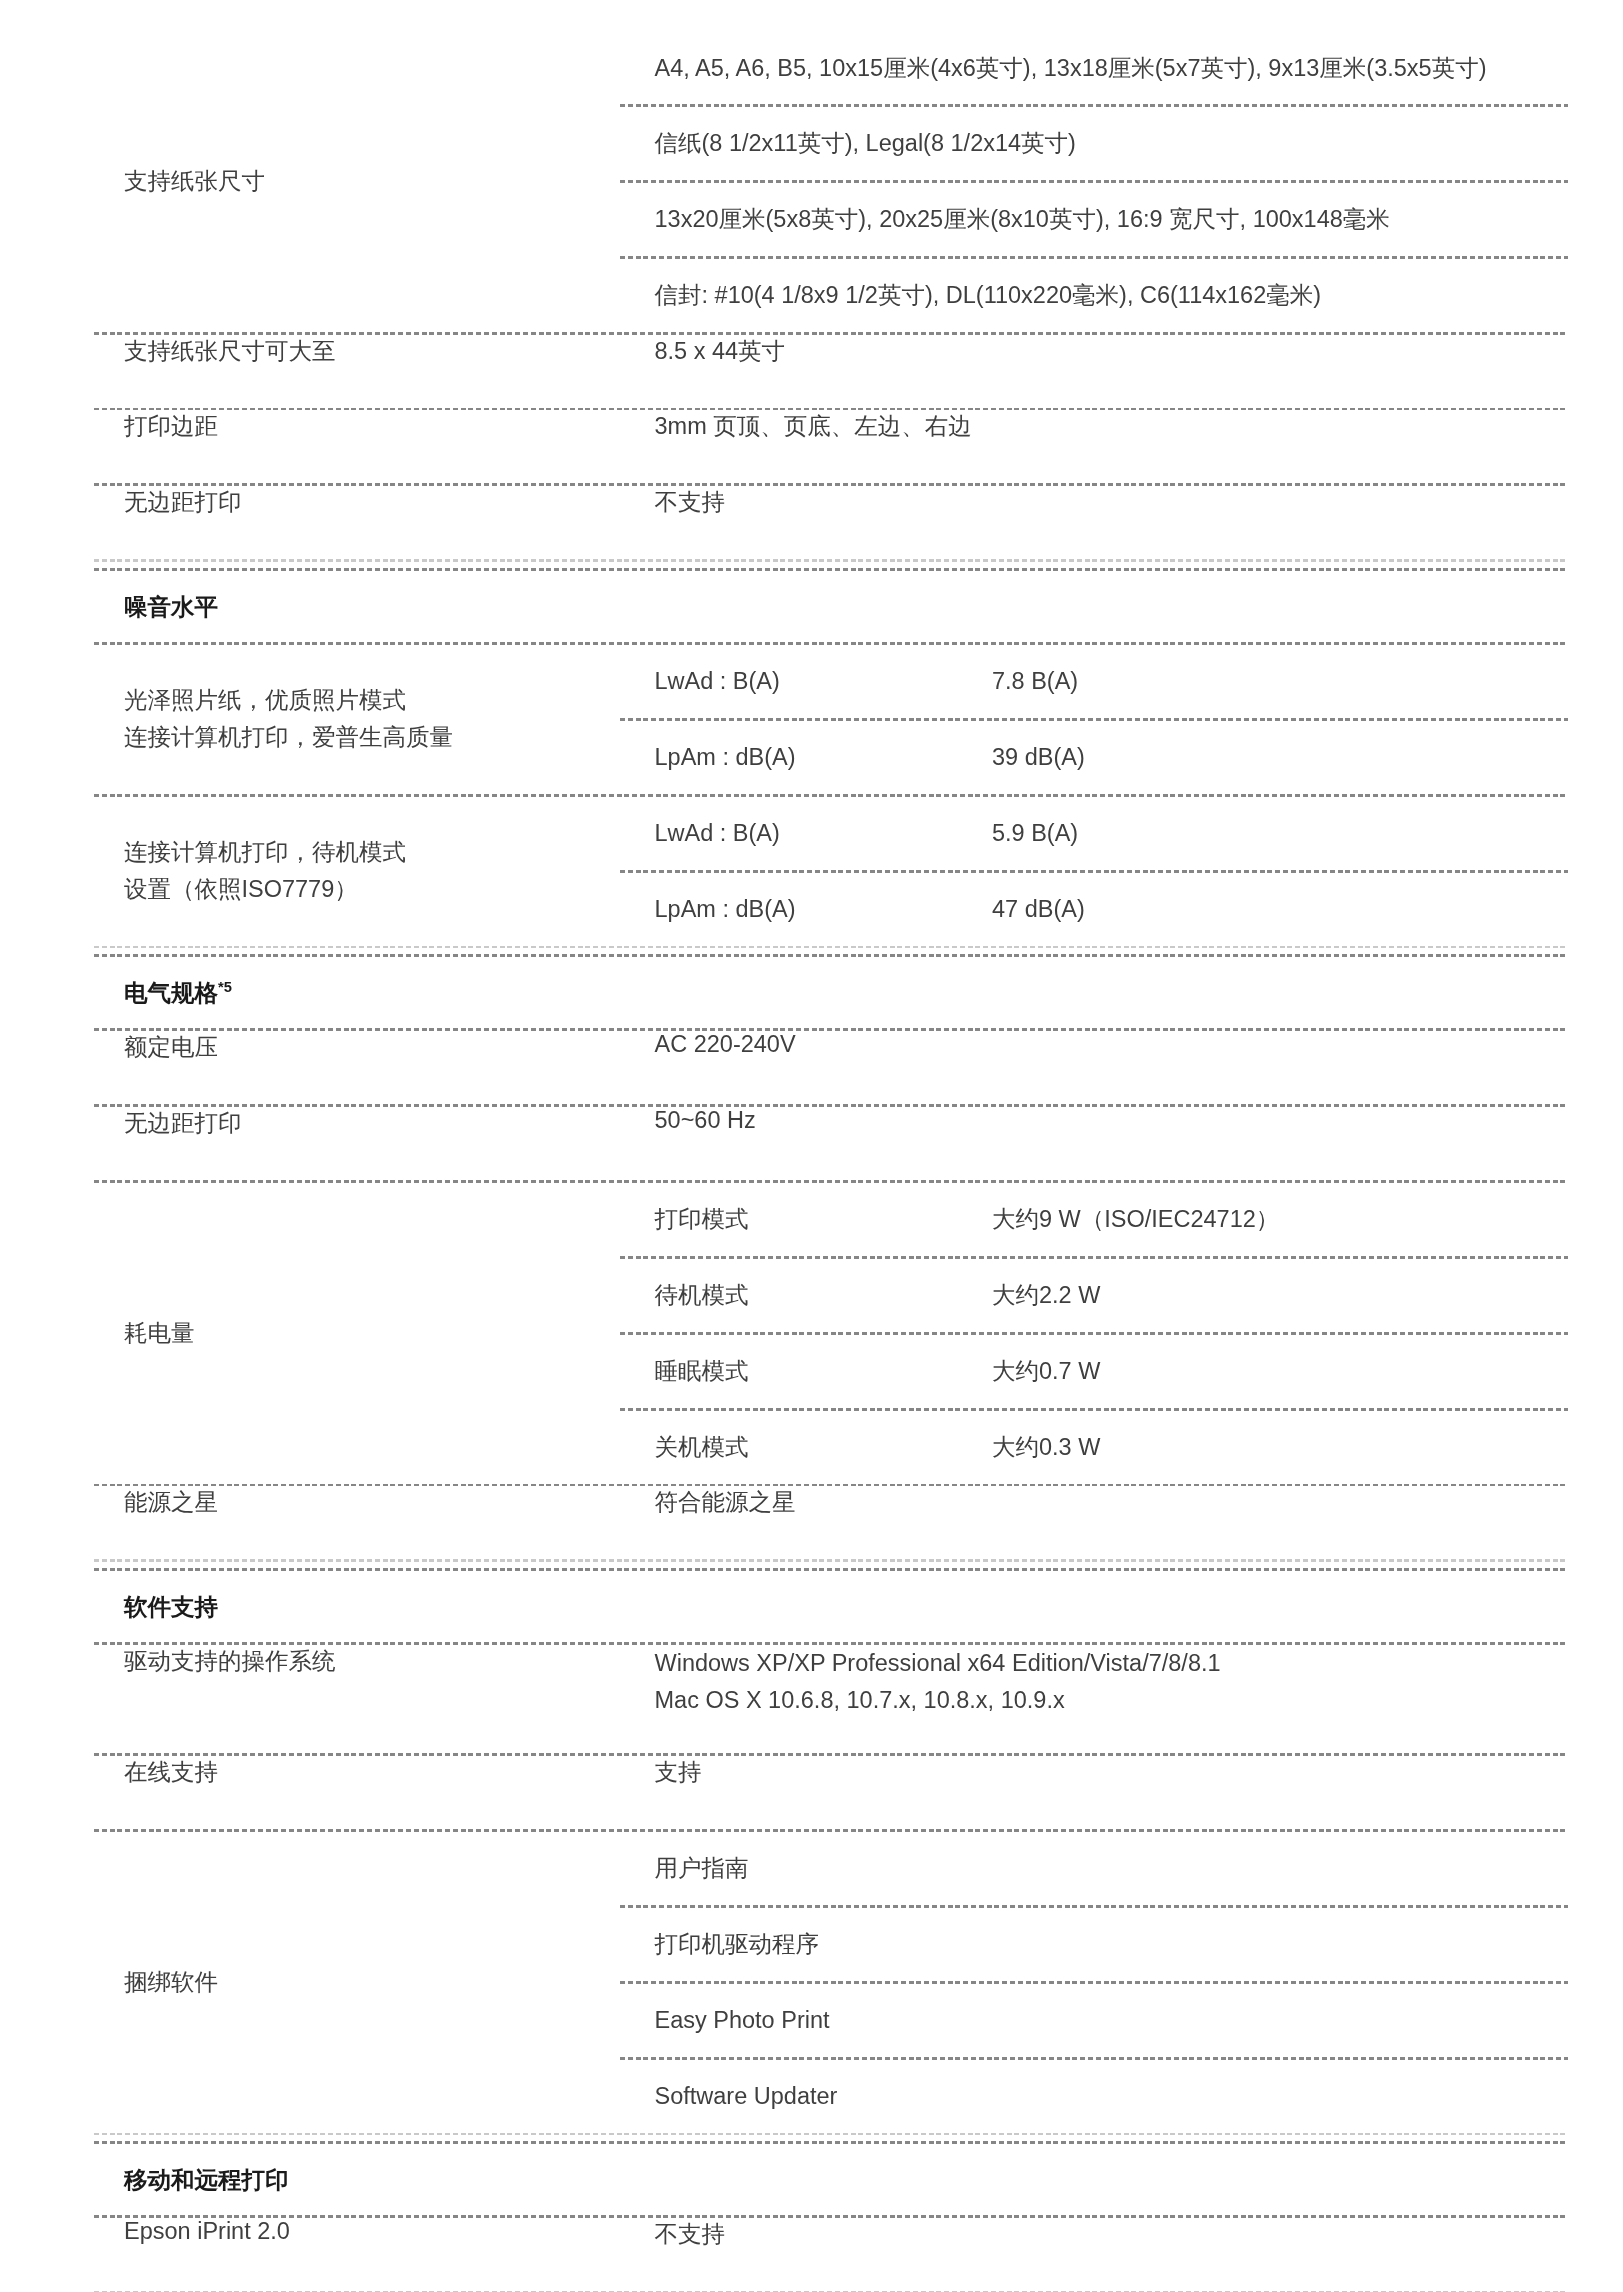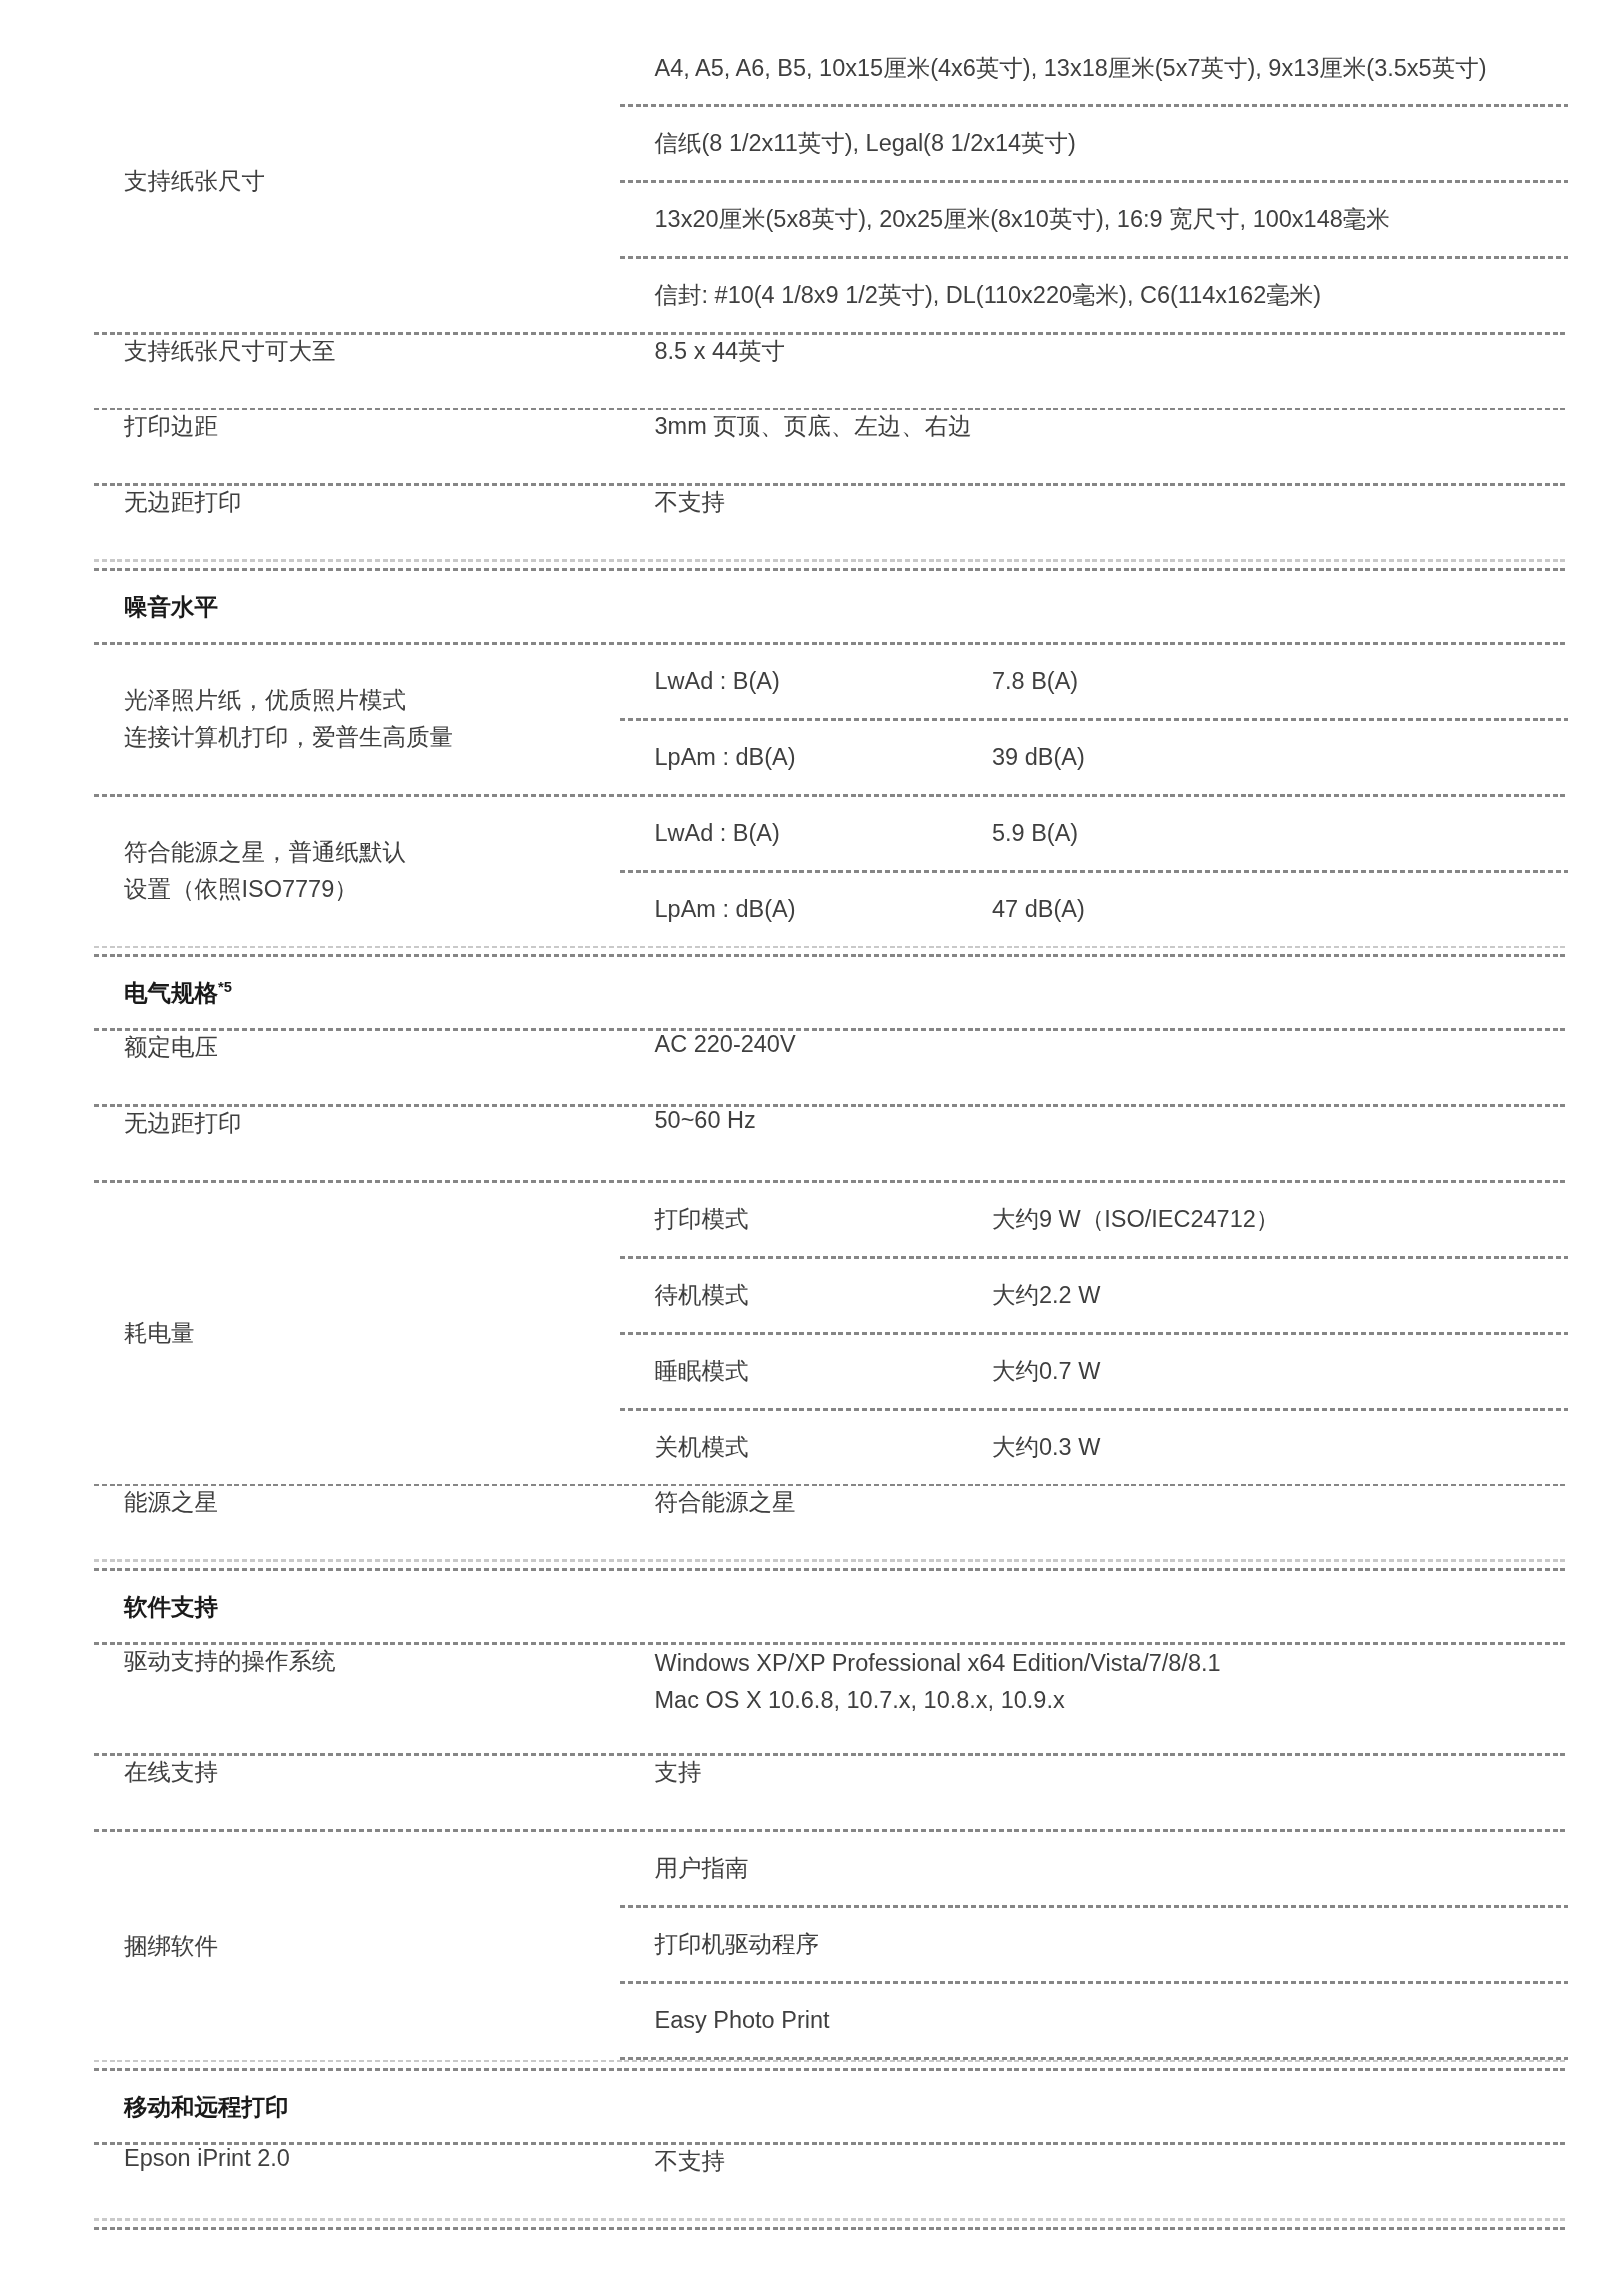--- a/index.html
+++ b/index.html
@@ -105,21 +105,21 @@
       <div class="srow">
         <div class="metric">LpAm : dB(A)</div>
         <div class="sval">39 dB(A)</div>
       </div>
     </div>
   </div>
   <div class="sep"></div>
 
   <div class="group">
     <div class="label">
-      <div class="l2">符合能源之星，普通纸默认</div>
+      <div class="l2">连接计算机打印，待机模式</div>
       <div class="l2">设置（依照ISO7779）</div>
     </div>
     <div class="subcol">
       <div class="srow">
         <div class="metric">LwAd : B(A)</div>
         <div class="sval">5.9 B(A)</div>
       </div>
       <div class="sep"></div>
       <div class="srow">
         <div class="metric">LpAm : dB(A)</div>
@@ -218,20 +218,23 @@
       </div>
       <div class="sep"></div>
       <div class="srow">
         <div class="value">打印机驱动程序</div>
       </div>
       <div class="sep"></div>
       <div class="srow">
         <div class="value">Easy Photo Print</div>
       </div>
       <div class="sep"></div>
+      <div class="srow">
+        <div class="value">Software Updater</div>
+      </div>
     </div>
   </div>
 
   <div class="sep light"></div>
   <div class="dgap"></div>
   <div class="sep"></div>
   <div class="hdr">
     <div class="htitle">
       <span>移动和远程打印</span>
     </div>

